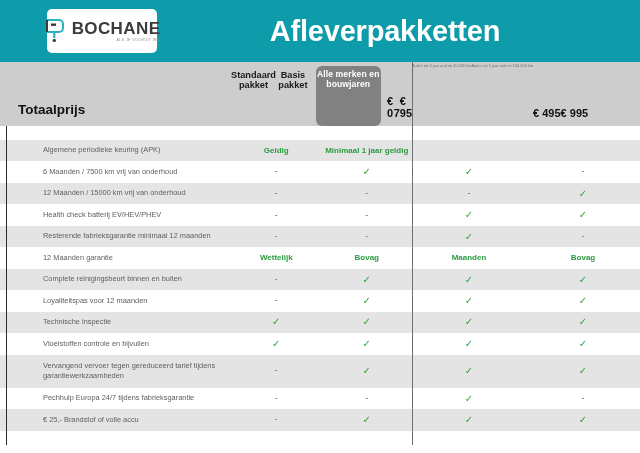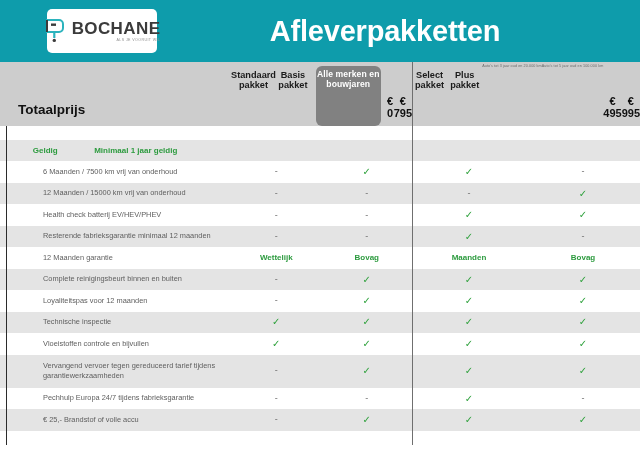--- a/index.html
+++ b/index.html
@@ -292,39 +292,36 @@
         <div></div>
         <div></div>
       </div>
       <div class="ch-prices">
         <div>€ 0</div>
         <div>€ 795</div>
       </div>
     </div>
 
     <div class="ch-group right">
-      <div class="ch-names">
-        <div>Select pakket</div>
-        <div>Plus pakket</div>
-      </div>
       <div class="ch-subnotes">
         <div>Auto's tot 3 jaar oud en 20.000 km</div>
         <div>Auto's tot 5 jaar oud en 100.000 km</div>
       </div>
       <div class="ch-prices">
         <div>€ 495</div>
         <div>€ 995</div>
       </div>
     </div>
   </div>
 
   <div class="spacer-row"></div>
 
   <div class="table-body" id="table-body">
       <div class="row alt">
+        <div class="row-label">Algemene periodieke keuring (APK)</div>
         <div class="cells-left">
           <div class="cell ">Geldig</div>
           <div class="cell ">Minimaal 1 jaar geldig</div>
         </div>
       </div>
       <div class="row plain">
         <div class="row-label">6 Maanden / 7500 km vrij van onderhoud</div>
         <div class="cells-left">
           <div class="cell dash">-</div>
           <div class="cell check">✓</div>

